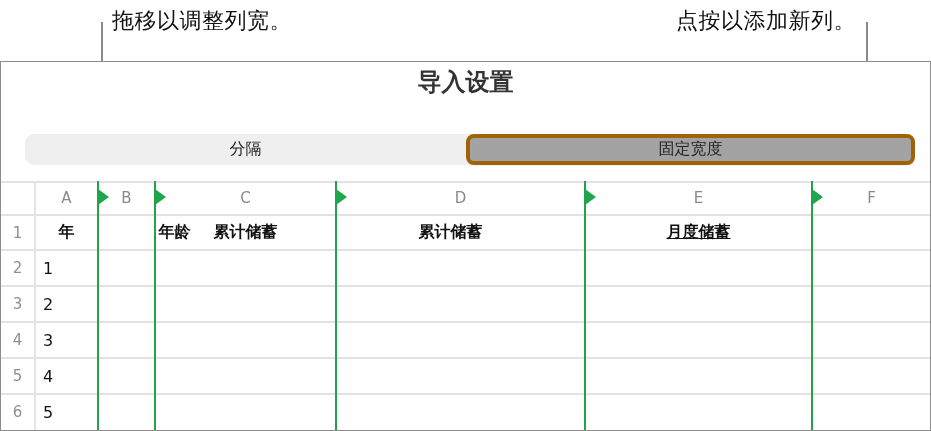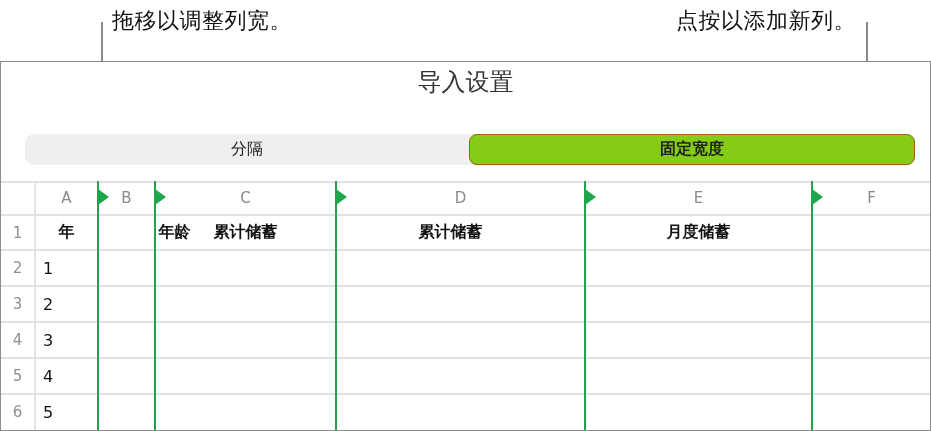--- a/index.html
+++ b/index.html
@@ -9,27 +9,27 @@
   .callout { position:absolute; font-size:22px; color:#111; letter-spacing:0.5px; white-space:nowrap; }
   .callout-left { left:112px; top:6px; }
   .callout-right { right:75px; top:6px; }
   .leader { position:absolute; width:2px; background:#8a8a8a; }
   .leader-left { left:101px; top:22px; height:182px; }
   .leader-right { left:866px; top:22px; height:160px; }
 
   .window { position:absolute; left:0; top:61px; width:929px; height:368px;
             border:1px solid #8c8c8c; border-bottom:2px solid #8c8c8c; background:#fff; }
 
-  .title { position:absolute; left:0; right:0; top:4px; text-align:center; font-size:24px; color:#333; }
+  .title { position:absolute; left:0; right:0; top:4px; text-align:center; font-size:24px; color:#333;font-weight:bold; }
 
   .segmented { position:absolute; left:24px; top:72px; width:890px; height:31px;
                background:#efefef; border-radius:9px; display:flex; }
   .seg { flex:1; display:flex; align-items:center; justify-content:center;
          font-size:16px; color:#222; border-radius:8px; }
-  .seg.active { background:#84cc16; border:1px solid #a16207; box-shadow:0 1px 1px rgba(0,0,0,0.06);font-weight:bold; }
+  .seg.active { background:#a3a3a3; border:4px solid #a16207; box-shadow:0 1px 1px rgba(0,0,0,0.06); }
 
   .grid { position:absolute; left:0; top:119px; width:929px; height:249px; }
   .hline { position:absolute; left:0; right:0; height:2px; background:#e2e2e2; }
   .vline { position:absolute; width:2px; background:#e4e4e4; }
   .gline { position:absolute; width:2px; background:#20a44b; top:0; bottom:0; }
   .flag { position:absolute; width:0; height:0; border-top:8px solid transparent;
           border-bottom:8px solid transparent; border-left:11px solid #1fa64c; top:8px; }
 
   .colhead { position:absolute; top:0; height:33px; display:flex; align-items:center; justify-content:center;
              font-size:15px; color:#8a8a8a; }
@@ -83,21 +83,21 @@
     <div class="colhead" style="left:155px; width:179px;">C</div>
     <div class="colhead" style="left:336px; width:247px;">D</div>
     <div class="colhead" style="left:585px; width:225px;">E</div>
     <div class="colhead" style="left:812px; width:117px;">F</div>
 
     <div class="rownum" style="top:35px; height:33px;">1</div>
     <div class="cell hdr" style="left:35px; width:61px; top:35px; height:33px;">年</div>
     <div class="cell hdr" style="left:98px; width:55px; top:35px; height:33px;margin-left:48px;">年龄</div>
     <div class="cell hdr" style="left:155px; width:179px; top:35px; height:33px;">累计储蓄</div>
     <div class="cell hdr" style="left:326px; width:247px; top:35px; height:33px;">累计储蓄</div>
-    <div class="cell hdr" style="left:585px; width:225px; top:35px; height:33px;">月度储蓄</div>
+    <div class="cell hdr" style="left:585px; width:225px; top:35px; height:33px;text-decoration:underline;">月度储蓄</div>
 
     <div class="rownum" style="top:70px; height:34px;">2</div>
     <div class="cell num" style="left:35px; top:70px; height:34px;">1</div>
     <div class="rownum" style="top:106px; height:34px;">3</div>
     <div class="cell num" style="left:35px; top:106px; height:34px;">2</div>
     <div class="rownum" style="top:142px; height:34px;">4</div>
     <div class="cell num" style="left:35px; top:142px; height:34px;">3</div>
     <div class="rownum" style="top:178px; height:34px;">5</div>
     <div class="cell num" style="left:35px; top:178px; height:34px;">4</div>
     <div class="rownum" style="top:214px; height:34px;">6</div>

